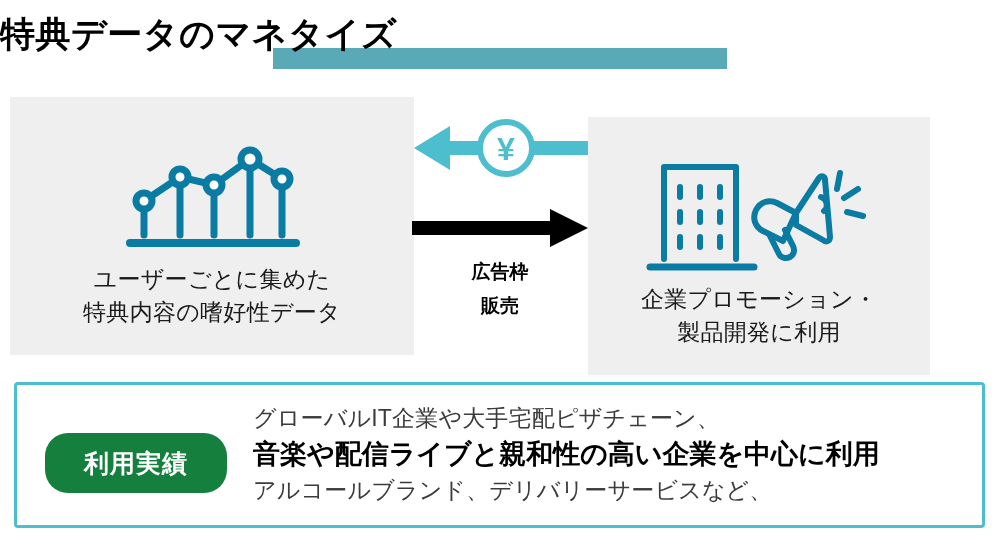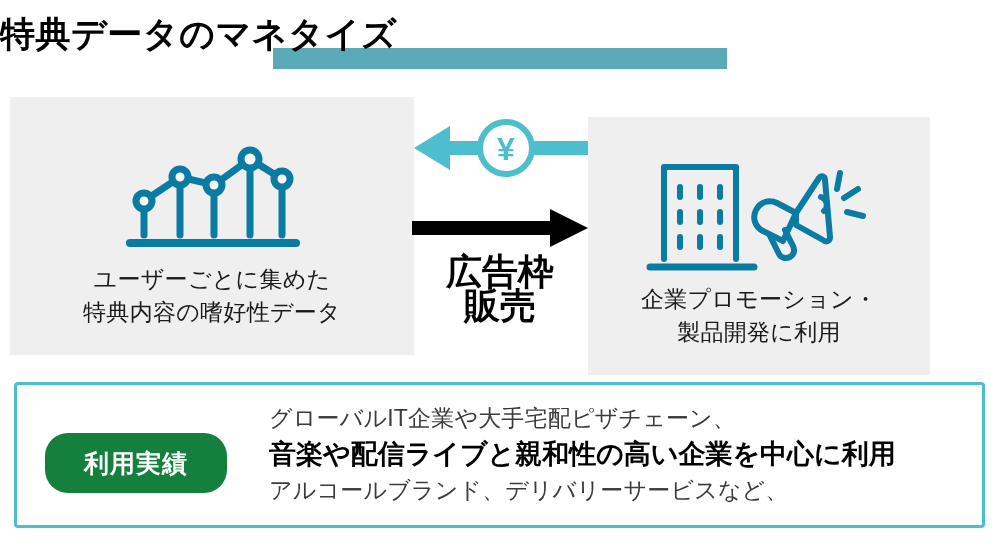--- a/index.html
+++ b/index.html
@@ -86,21 +86,21 @@
     top: 110px;
     width: 180px;
     height: 150px;
   }
   .mid-label {
     position: absolute;
     left: 410px;
     top: 255px;
     width: 180px;
     text-align: center;
-    font-size: 36px;
+    font-size: 19px;
     font-weight: bold;
     line-height: 34px;
     white-space: pre-line;
     color: #000000;
   }
 
   
   .panel {
     position: absolute;
     left: 14px;
@@ -133,21 +133,20 @@
     left: 236px;
     top: 16px;
     width: 720px;
   }
   .pt-line {
     font-size: 23px;
     line-height: 34px;
     color: #3b3b3b;
     white-space: nowrap;
     letter-spacing: 0.2px;
-    margin-left: 16px;
   }
   .pt-line.strong {
     font-size: 27px;
     font-weight: bold;
     color: #000000;
     line-height: 38px;
     letter-spacing: 0px;
   }
 </style>
 </head>

